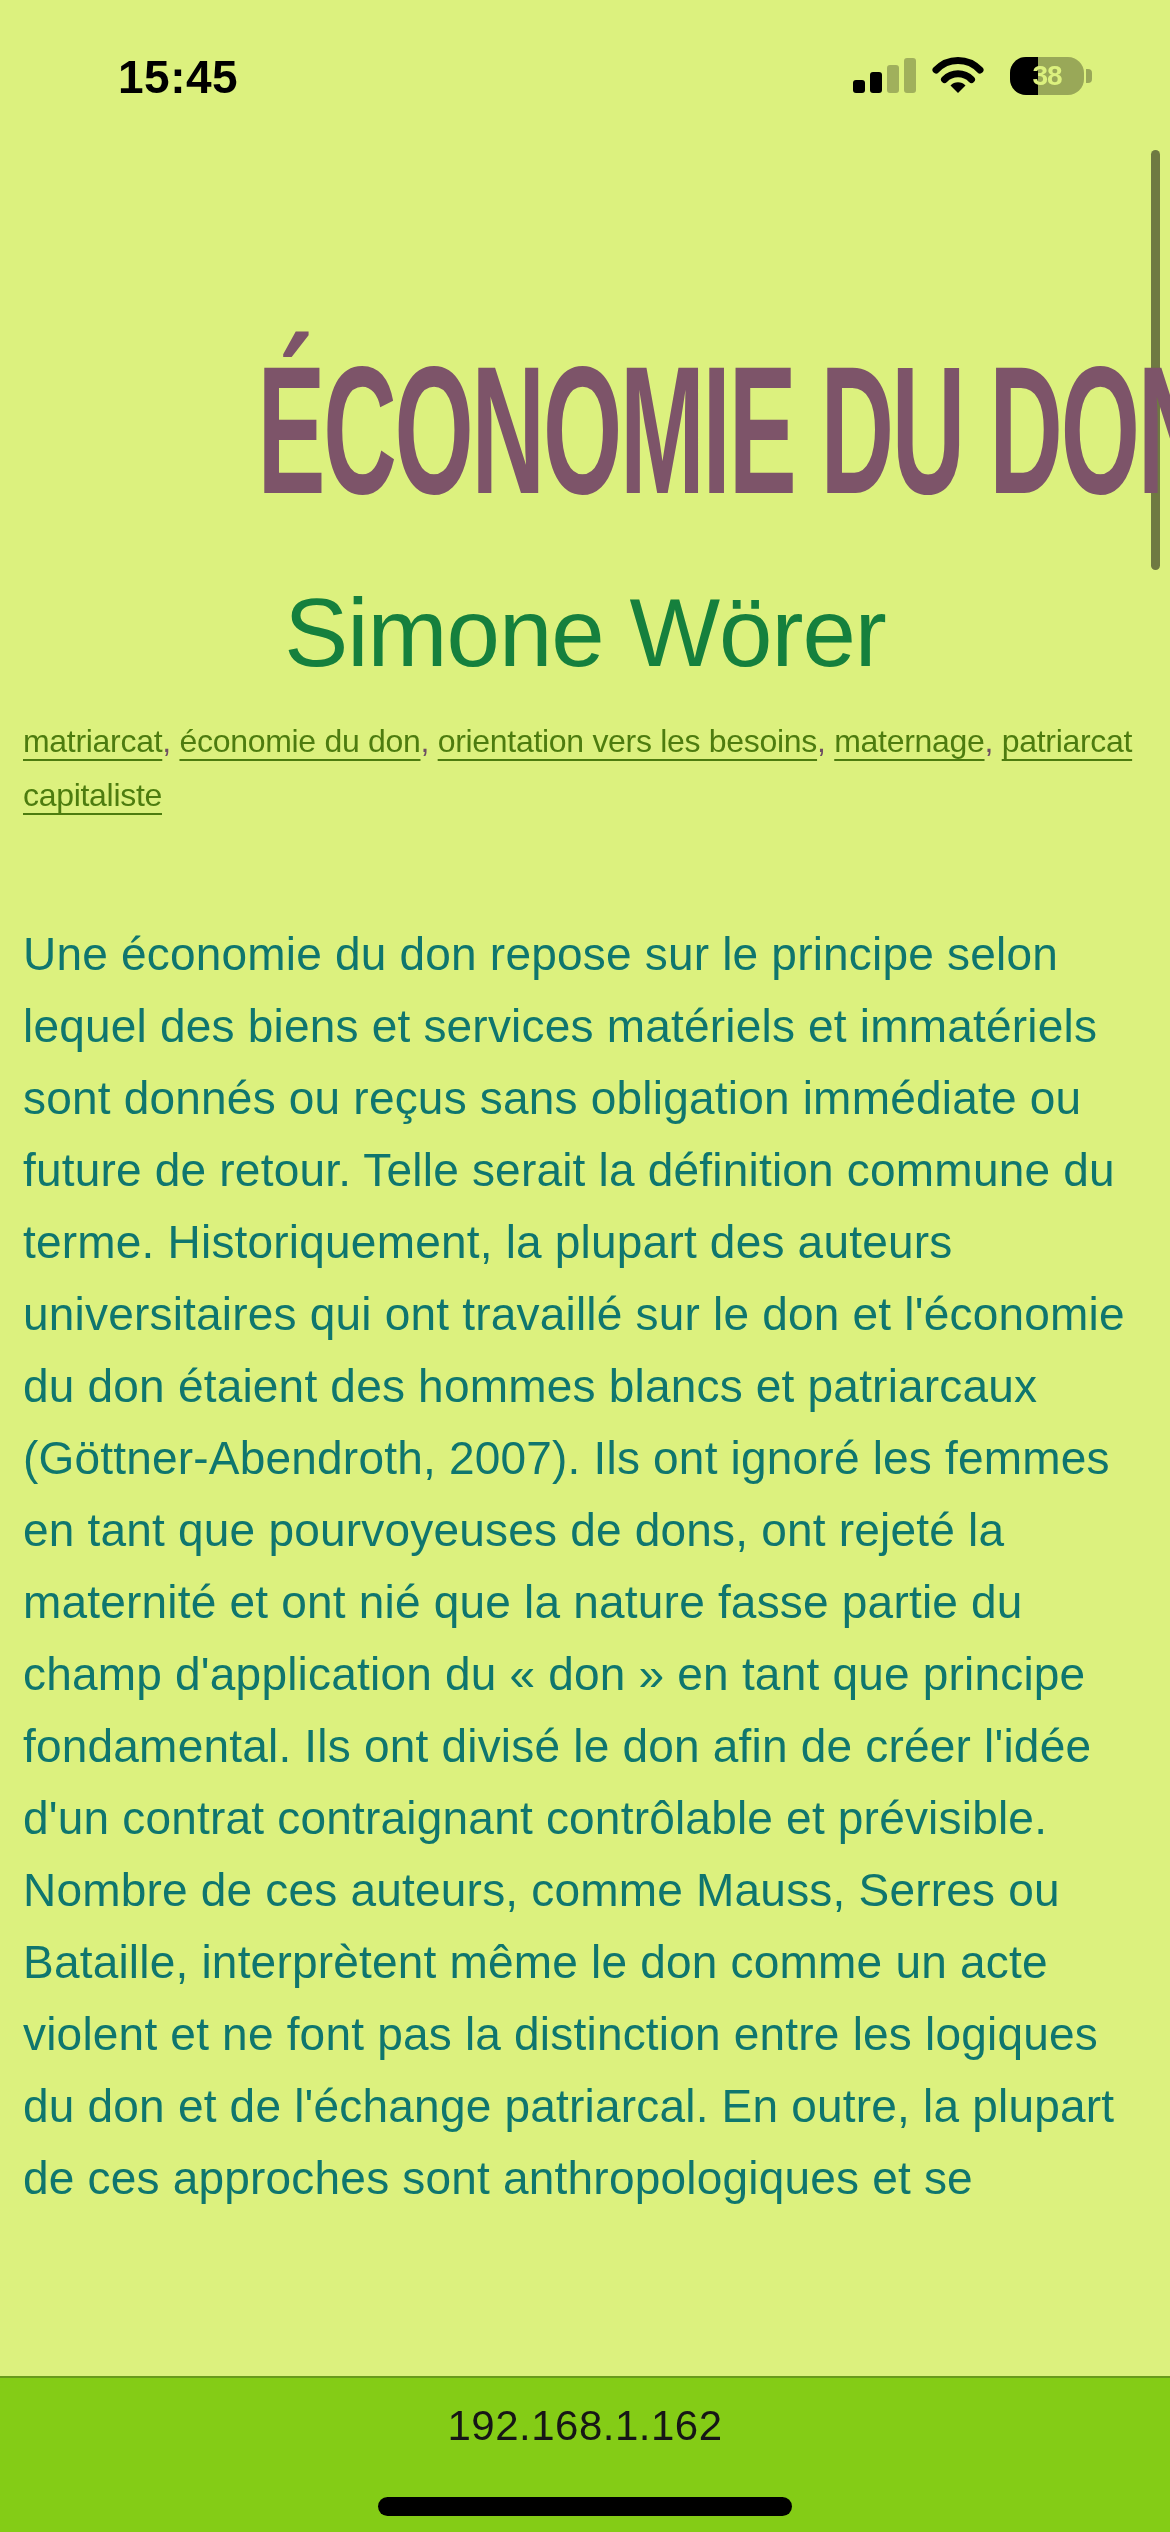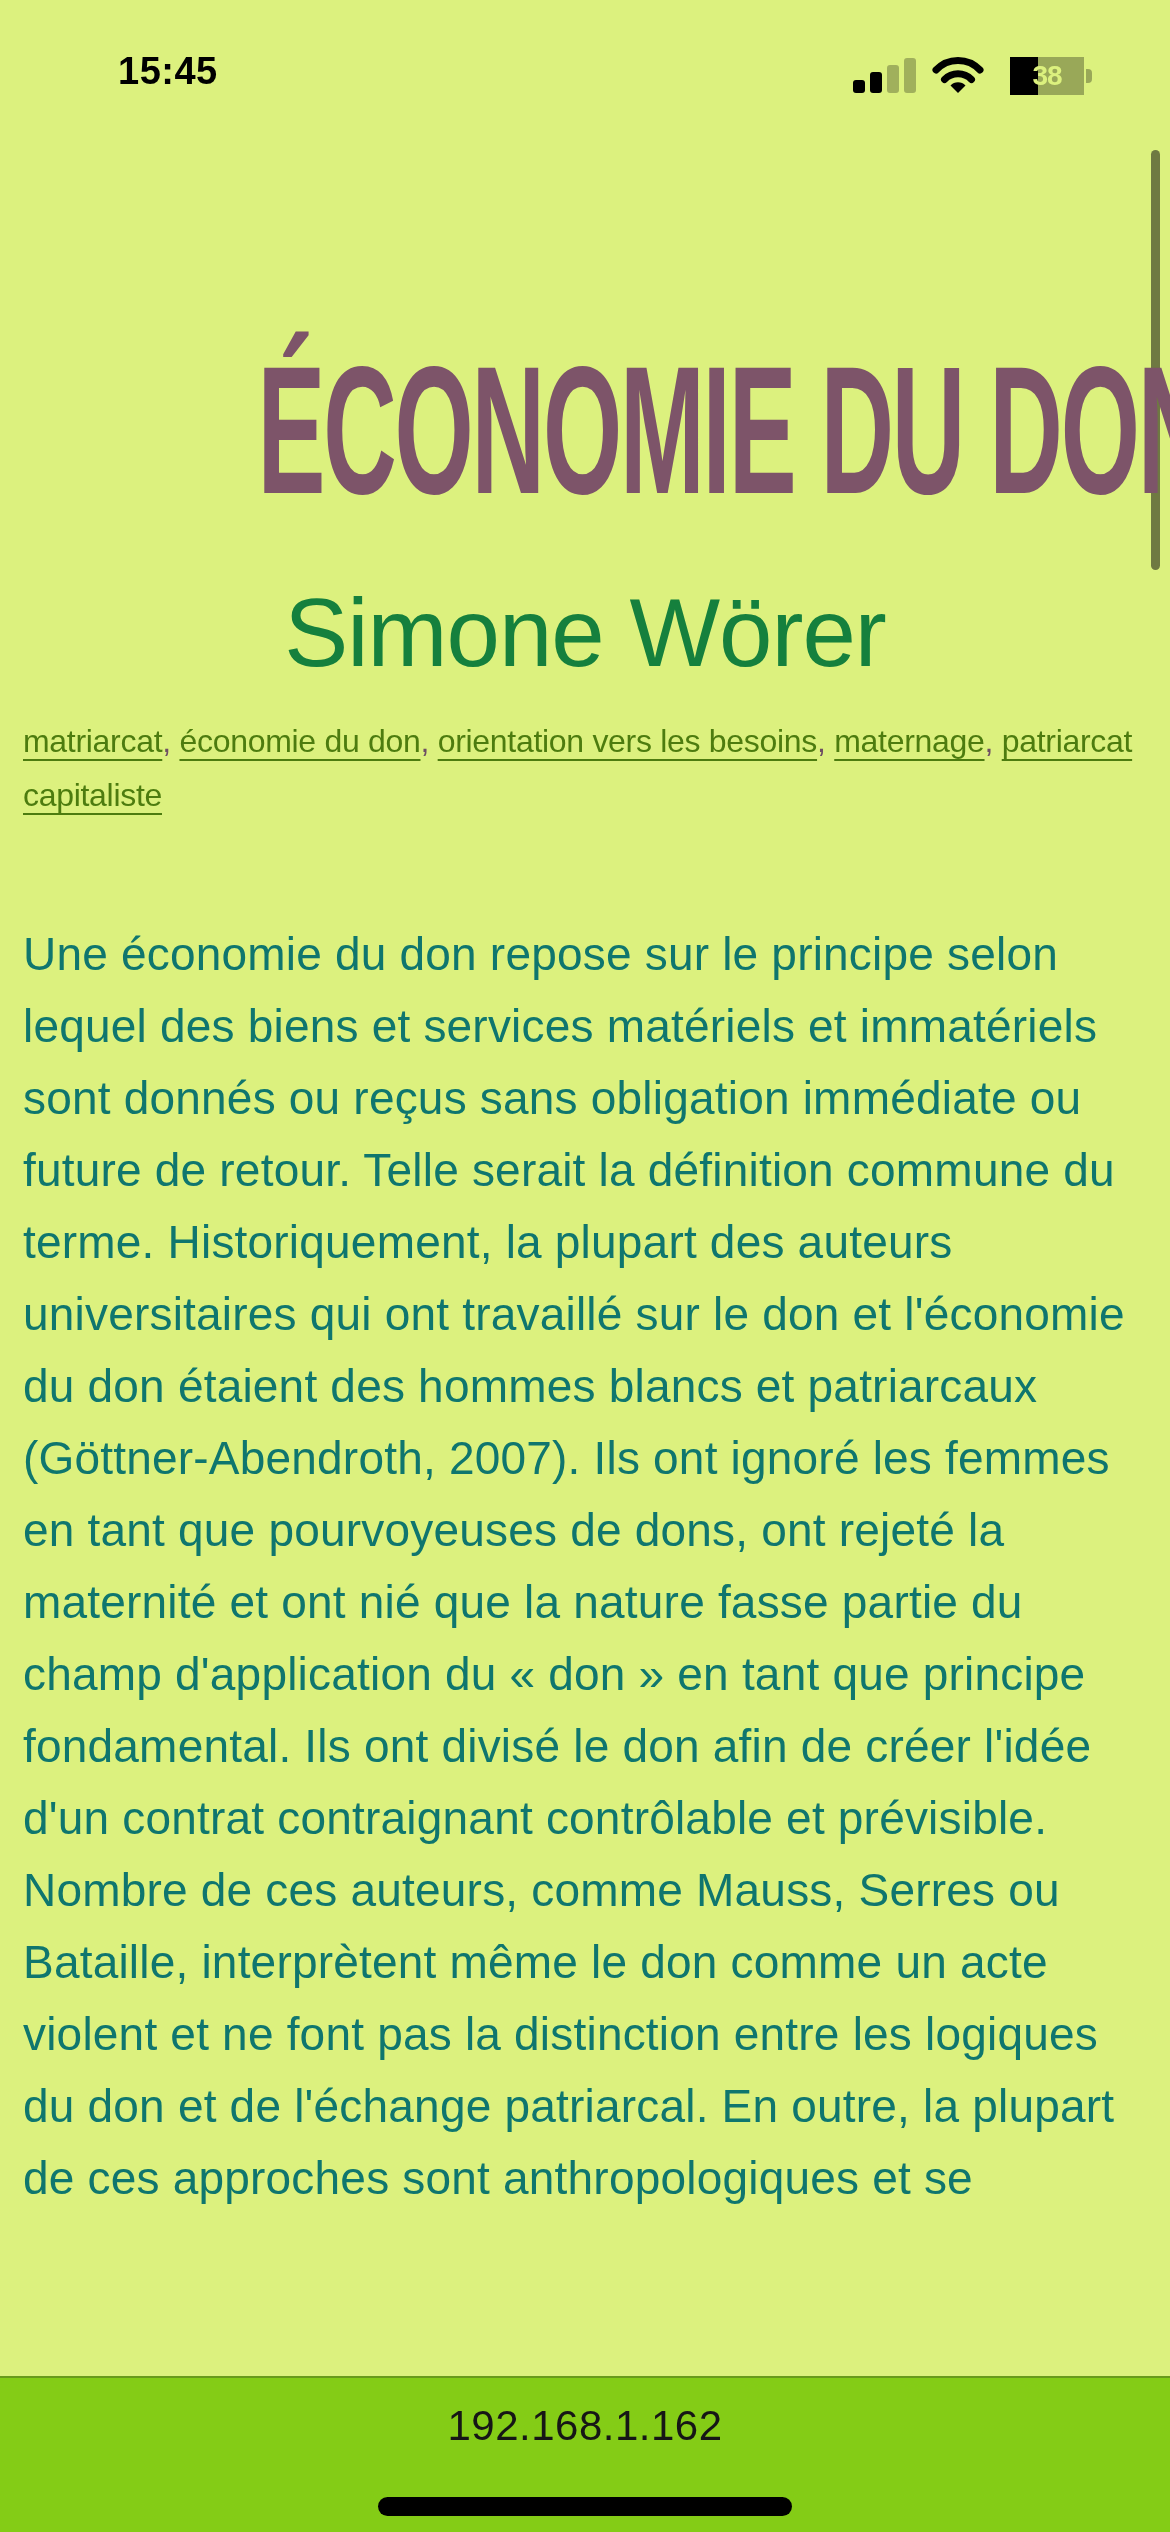--- a/index.html
+++ b/index.html
@@ -7,41 +7,41 @@
     width: 1170px; height: 2532px;
     position: relative;
     background: #dcf17e;
     overflow: hidden;
     font-family: "Liberation Sans", sans-serif;
   }
 
   
   .status-time {
     position: absolute; left: 118px; top: 50px;
-    font-size: 38px; font-weight: 700; color: #000;
+    font-size: 46px; font-weight: 700; color: #000;
     letter-spacing: 0.5px;
   }
   .signal-bars {
     position: absolute; left: 853px; top: 58px;
     width: 64px; height: 35px;
     display: flex; align-items: flex-end; gap: 5px;
   }
   .signal-bars .bar { width: 12px; border-radius: 3px; background: #000; }
   .signal-bars .bar.b1 { height: 13px; }
   .signal-bars .bar.b2 { height: 21px; }
   .signal-bars .bar.b3 { height: 28px; }
   .signal-bars .bar.b4 { height: 35px; }
   .signal-bars .bar.inactive { background: rgba(0,0,0,0.27); }
 
   .wifi-icon { position: absolute; left: 931px; top: 55px; }
 
   .battery {
     position: absolute; left: 1010px; top: 57px;
     width: 74px; height: 38px;
-    border-radius: 0;
+    border-radius: 16px;
     background: rgba(0,0,0,0.30);
     overflow: hidden;
   }
   .battery-fill {
     position: absolute; left: 0; top: 0; bottom: 0;
     width: 38%; background: #000;
   }
   .battery-num {
     position: absolute; inset: 0;
     display: flex; align-items: center; justify-content: center;

